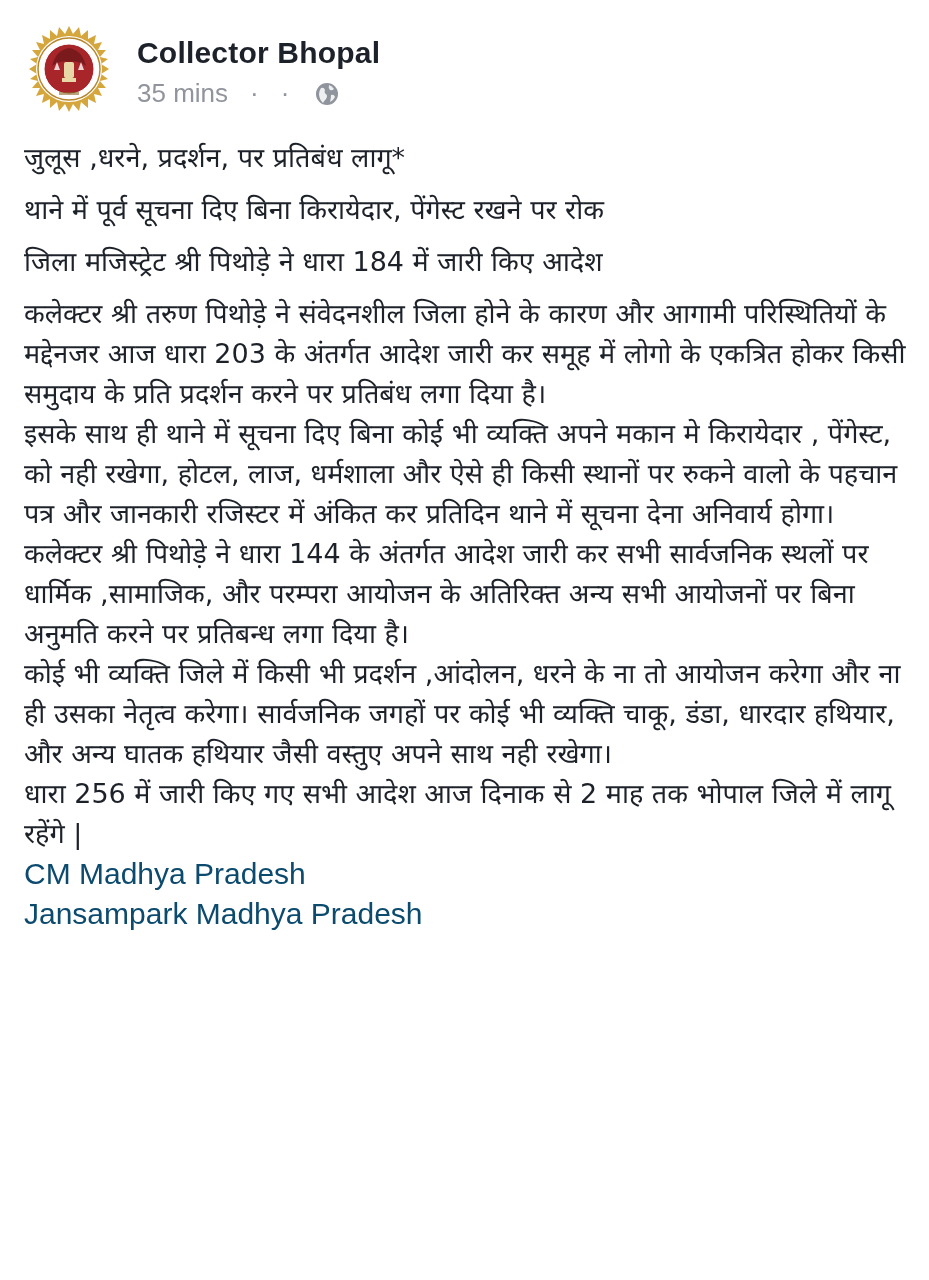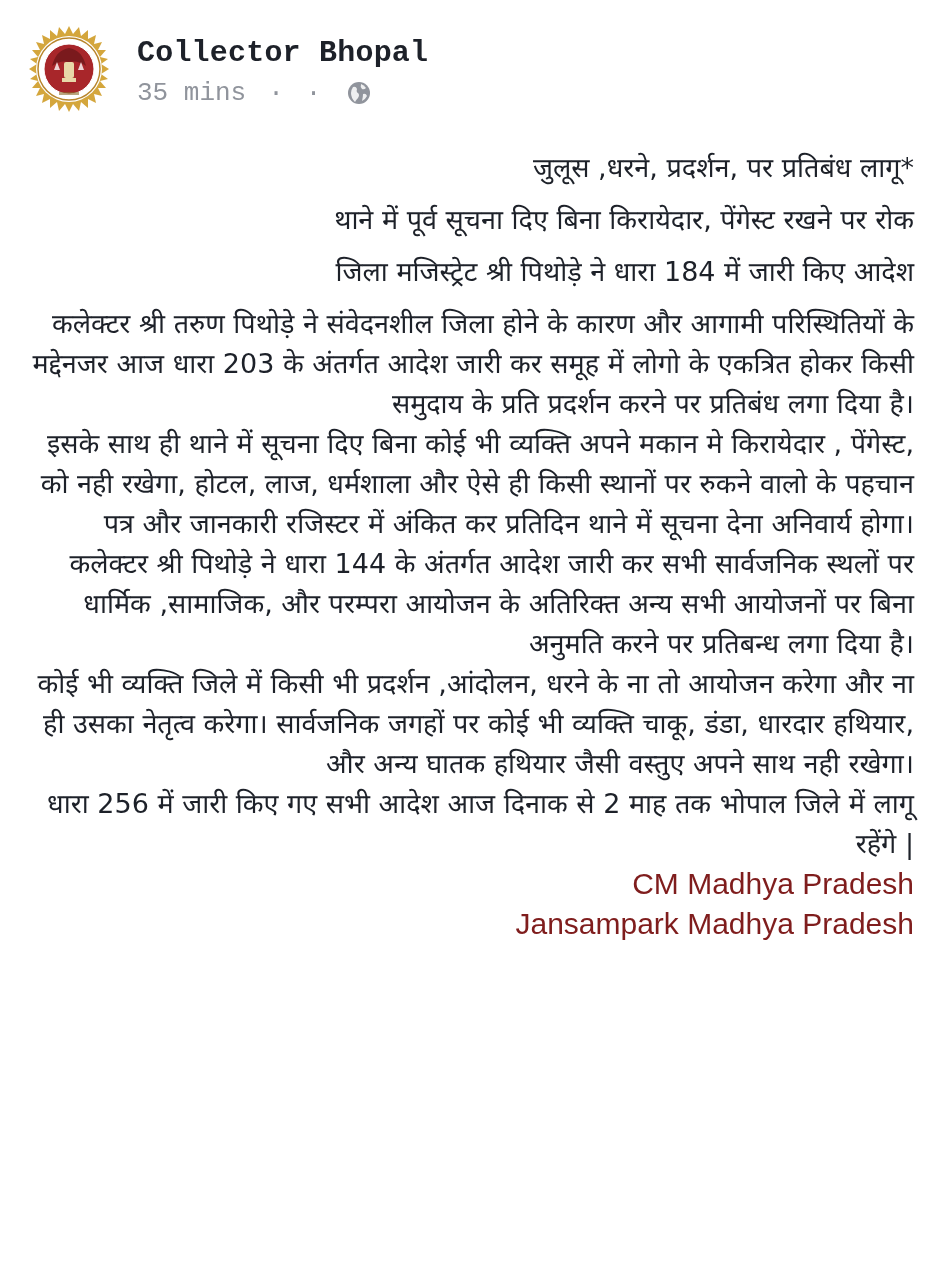--- a/index.html
+++ b/index.html
@@ -1,28 +1,28 @@
 <!DOCTYPE html>
 <html><head>
 <meta charset="utf-8">
 <style>
   html, body { margin:0; padding:0; background:#ffffff; }
   body { width:929px; height:1280px; position:relative; overflow:hidden;
          font-family:"Liberation Sans", "DejaVu Sans", sans-serif; color:#1d2129; }
-  .header { position:absolute; left:0; top:0; width:797px; height:130px;font-family:Liberation Mono, monospace; }
+  .header { position:absolute; left:0; top:0; width:797px; height:130px; }
   .avatar { position:absolute; left:26px; top:26px; width:86px; height:86px; }
   .name { position:absolute; left:137px; top:36px; font-size:30px; font-weight:bold; color:#1d2129; letter-spacing:0.2px; }
   .meta { position:absolute; left:137px; top:78px; font-size:26px; color:#90949c; display:flex; align-items:center; gap:22px; }
   .meta .globe { display:inline-block; width:24px; height:24px; margin-left:4px; }
-  .body { position:absolute; left:24px; top:148px; width:890px; font-family:"DejaVu Sans", sans-serif; font-size:27px; line-height:40px; color:#1d2129;text-align:right; }
+  .body { position:absolute; left:24px; top:138px; width:890px; font-family:"DejaVu Sans", sans-serif; font-size:27px; line-height:40px; color:#1d2129; }
   .body p { margin:0; }
   .body p.head { margin-bottom:12px; }
   .body p.para { }
   .tags { margin-top:0; }
-  .tag { display:block; color:#7f1d1d; font-family:"Liberation Sans", sans-serif; font-size:30px; line-height:40px; text-decoration:none; }
+  .tag { display:block; color:#0c4a6e; font-family:"Liberation Sans", sans-serif; font-size:30px; line-height:40px; text-decoration:none; }
 </style>
 </head>
 <body>
 
 <div class="header">
   <div class="avatar">
     <svg width="86" height="86" viewBox="0 0 86 86">
       <g fill="#d4a63c">
         <polygon points="43,0 47,8 53,1 55,10 62,4 62,13 70,9 68,18 76,16 72,24 80,24 74,31 82,33 75,38 83,43 75,48 82,53 74,55 80,62 72,62 76,70 68,68 70,77 62,73 62,82 55,76 53,85 47,78 43,86 39,78 33,85 31,76 24,82 24,73 16,77 18,68 10,70 14,62 6,62 12,55 4,53 11,48 3,43 11,38 4,33 12,31 6,24 14,24 10,16 18,18 16,9 24,13 24,4 31,10 33,1 39,8"></polygon>
       </g>

